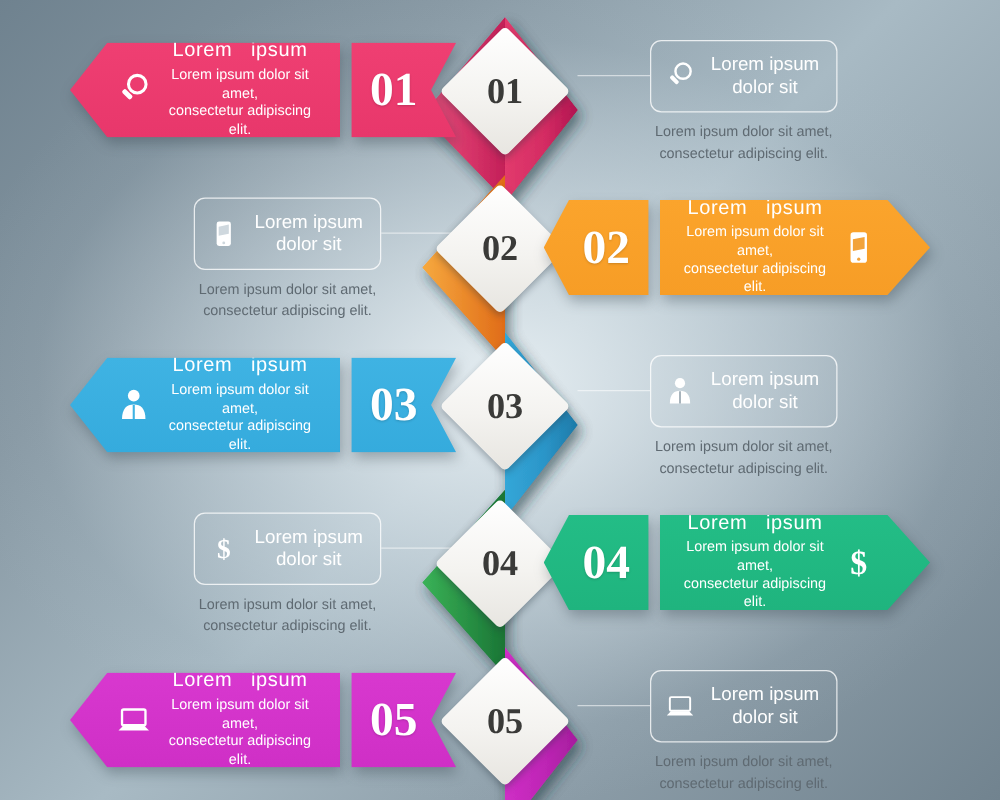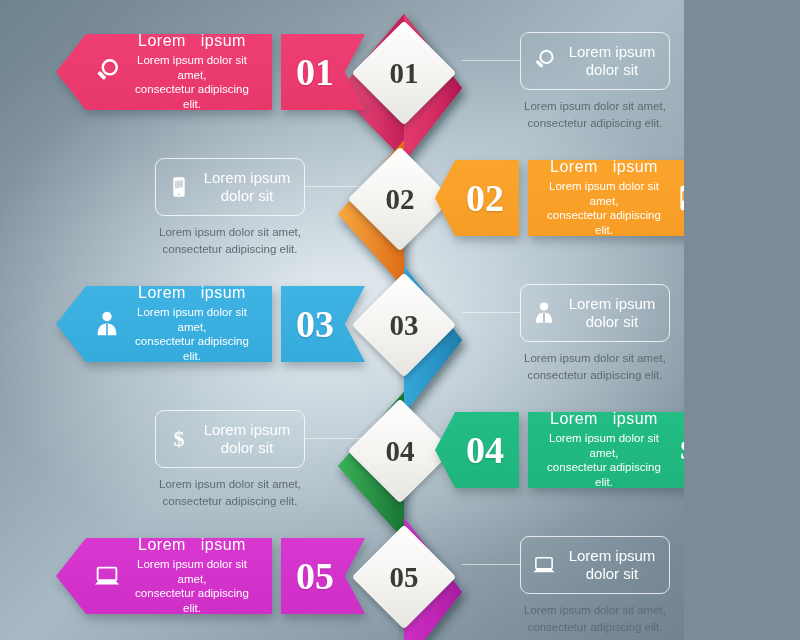--- a/index.html
+++ b/index.html
@@ -3,21 +3,21 @@
 <meta charset="utf-8">
 <title>Infographic</title>
 <style>
   html,body{margin:0;padding:0;}
   body{
     width:800px;height:640px;overflow:hidden;
     font-family:"Liberation Sans", sans-serif;
     background:#7b8b97;
   }
   #stage{
-    position:relative;width:684px;height:640px;overflow:hidden;
+    position:relative;width:800px;height:640px;overflow:hidden;
     background:
       radial-gradient(ellipse 560px 420px at 50% 48%, rgba(232,240,244,0.95) 0%, rgba(210,222,229,0.55) 38%, rgba(168,185,196,0.12) 66%, rgba(140,160,174,0) 80%),
       linear-gradient(135deg,#6f828f 0%, #8798a3 25%, #a8bac4 50%, #8c9da8 75%, #71838f 100%);
   }
 
   
   .ribbon{position:absolute;left:0;top:0;width:800px;height:640px;}
 
   
   .row{position:absolute;left:0;width:800px;height:128px;}

